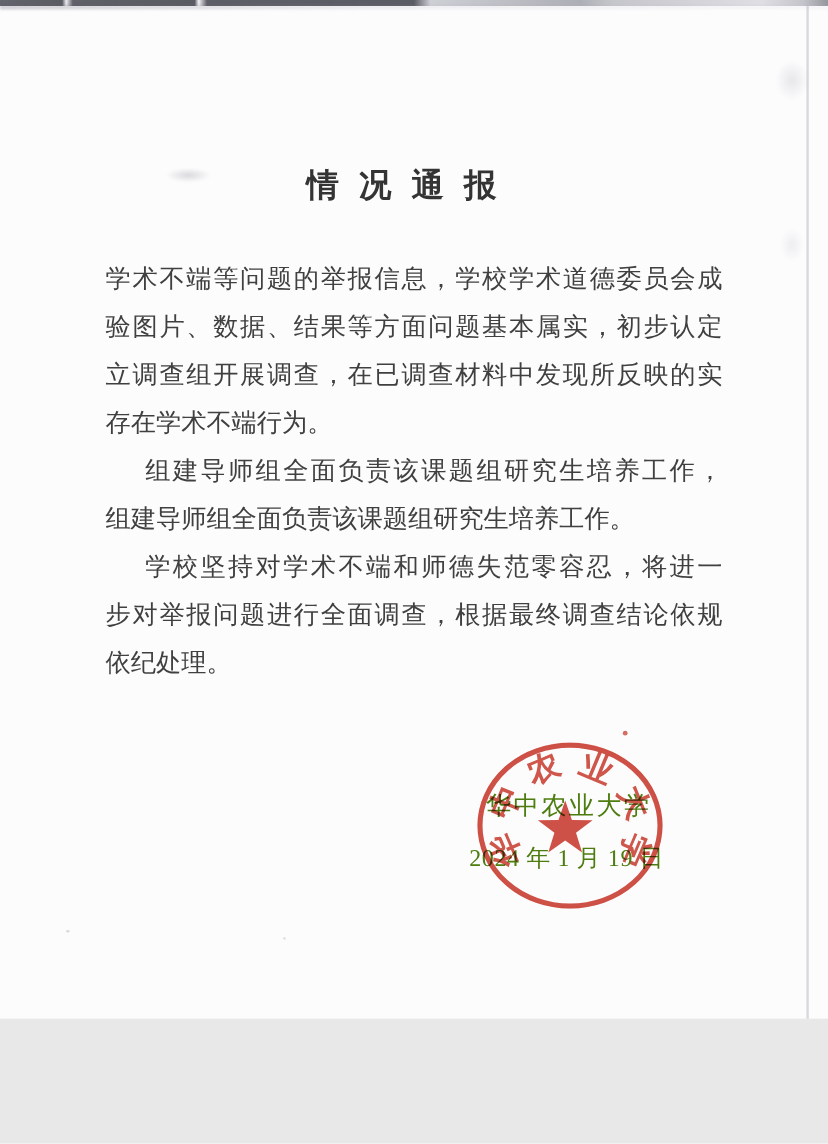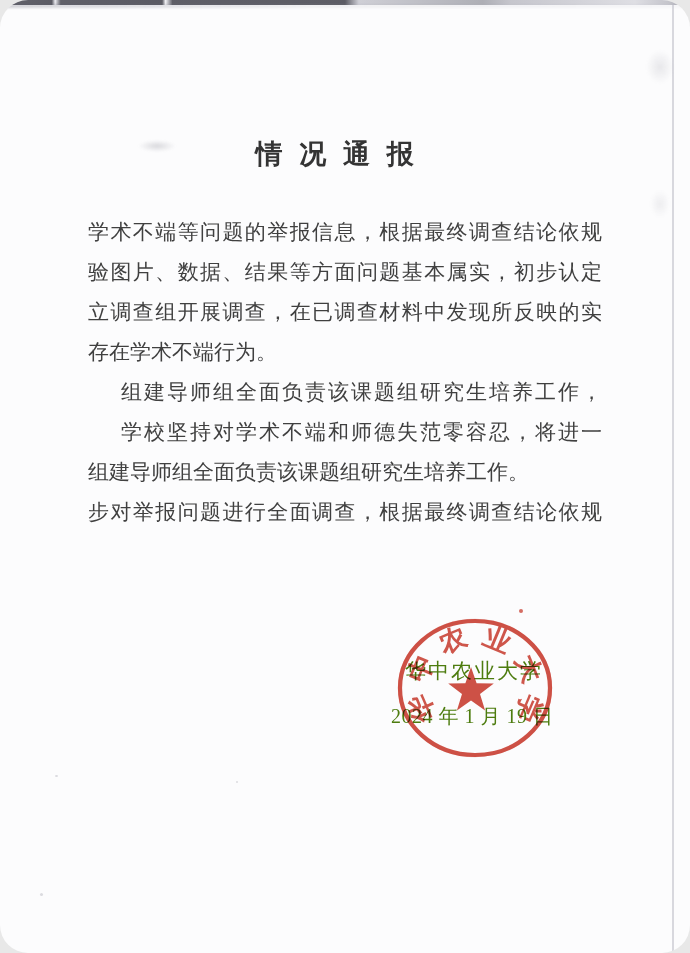--- a/index.html
+++ b/index.html
@@ -1,24 +1,23 @@
 <!DOCTYPE html>
 <html><head>
 <meta charset="utf-8">
 <style>
   html, body { margin: 0; padding: 0; background: #e8e8e8; }
   .page {
     position: relative;
     width: 690px;
-    height: 953px;
+    height: 849px;
     margin: 0 auto;
     background: #fcfcfd;
     overflow: hidden;
     font-family: "Liberation Serif", "DejaVu Serif", serif;
-    border-radius: 28px;
   }
   
   .scan-strip-top {
     position: absolute; left: 0; top: 0; width: 100%; height: 5px;
     background: linear-gradient(90deg,
       #4a4a55 0%, #3f3f49 7.5%, #e9e9ef 8%, #45454f 8.8%,
       #3e3e48 23.5%, #f1f1f5 24%, #43434d 25%,
       #40404a 50%, #c7c7cf 52%,
       #a0a1a9 70%, #bcbcc4 74%,
       #d9d9df 92%, #babac2 97%, #83838c 100%);
@@ -80,28 +79,29 @@
   <div class="smudge smudge-1"></div>
   <div class="smudge smudge-2"></div>
   <div class="smudge smudge-3"></div>
   <div class="speck speck-1"></div>
   <div class="speck speck-2"></div>
   <div class="speck speck-3"></div>
 
   <h1 class="doc-title">情 况 通 报</h1>
 
   <div class="doc-body" id="doc-body">
-      <div class="line">学术不端等问题的举报信息，根据最终调查结论依规</div>
+      <div class="line">学术不端等问题的举报信息，学校学术道德委员会成</div>
       <div class="line">验图片、数据、结果等方面问题基本属实，初步认定</div>
       <div class="line">立调查组开展调查，在已调查材料中发现所反映的实</div>
       <div class="line last">存在学术不端行为。</div>
       <div class="line indent">组建导师组全面负责该课题组研究生培养工作，</div>
+      <div class="line last">组建导师组全面负责该课题组研究生培养工作。</div>
       <div class="line indent">学校坚持对学术不端和师德失范零容忍，将进一</div>
-      <div class="line last">组建导师组全面负责该课题组研究生培养工作。</div>
       <div class="line">步对举报问题进行全面调查，根据最终调查结论依规</div>
+      <div class="line last">依纪处理。</div>
     </div>
 
   <div class="sig-block sig-name">华中农业大学</div>
   <div class="sig-block sig-date">2024 年 1 月 19 日</div>
 
   <svg class="seal-svg" id="seal-svg" viewBox="0 0 175 175">
     <ellipse id="seal-ring" cx="87" cy="87" rx="75" ry="67" fill="none" stroke-width="4.2" opacity="0.95" stroke="#c9392b"></ellipse>
     <ellipse cx="87" cy="87" rx="76.5" ry="68.5" fill="none" stroke-width="1.3" opacity="0.3" stroke="#c9392b"></ellipse>
     <circle cx="133" cy="10" r="2" opacity="0.8" fill="#c9392b"></circle>
     <path id="seal-star" opacity="0.95" d="M83.0,66.0L88.6,82.3L105.8,82.6L92.0,92.9L97.1,109.4L83.0,99.5L68.9,109.4L74.0,92.9L60.2,82.6L77.4,82.3Z" fill="#c9392b"></path>

